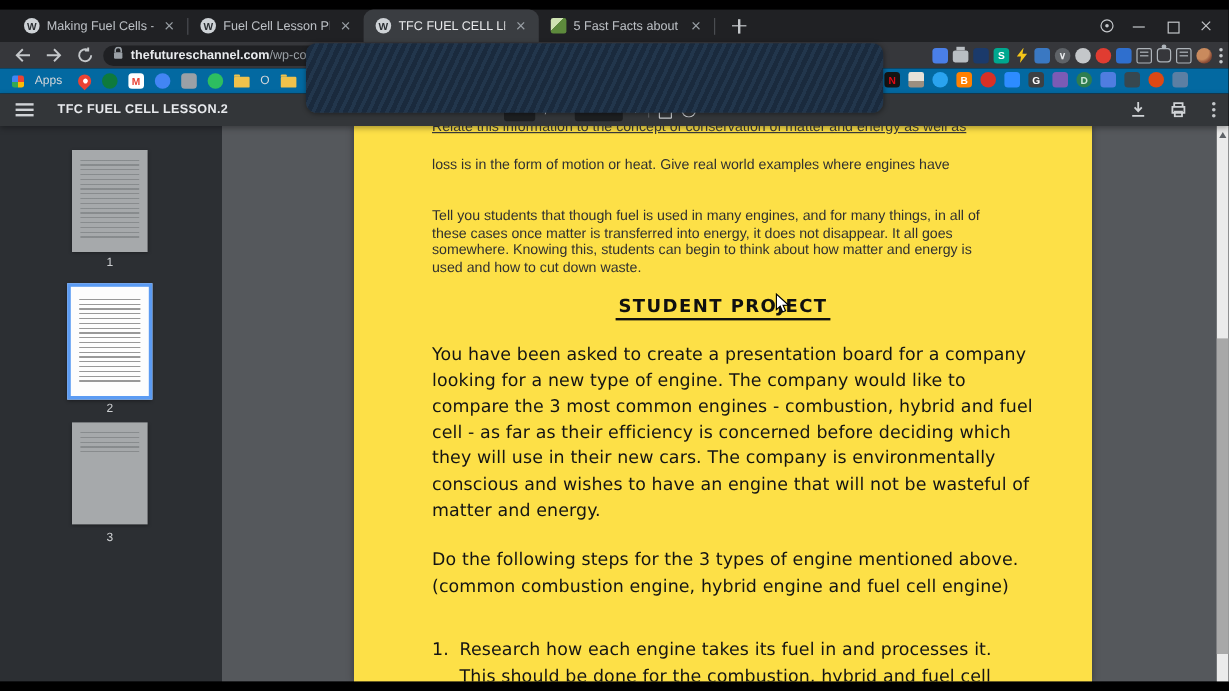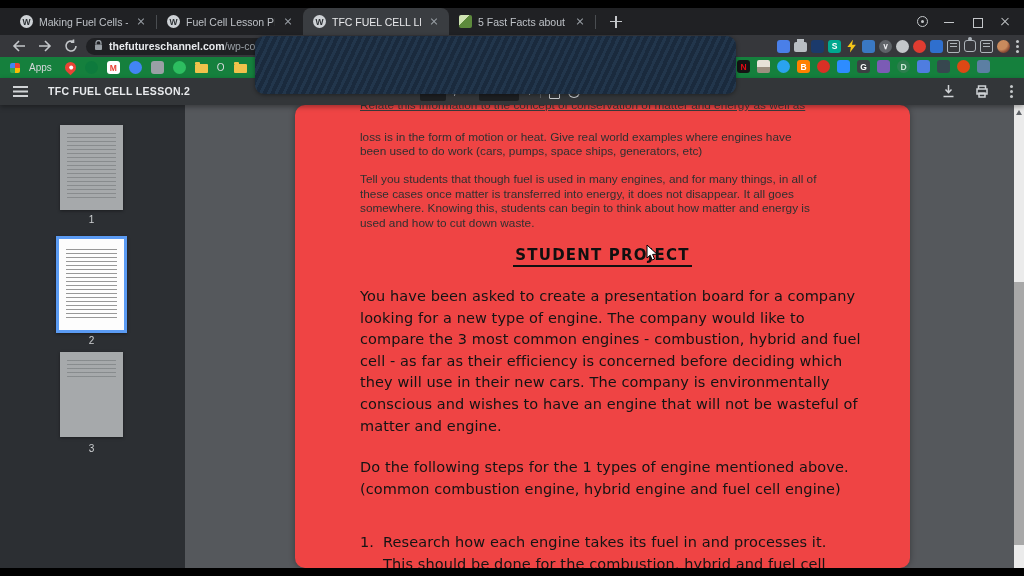--- a/index.html
+++ b/index.html
@@ -40,21 +40,21 @@
   .nav-icons { display:flex; align-items:center; gap:8px; padding-left:10px; }
   .nav-ic { width:18px; height:18px; display:flex; align-items:center; justify-content:center; }
   .nav-ic svg { stroke:#c4c7ca; fill:none; stroke-width:1.6; }
   .url-pill { position:absolute; left:86px; top:2.5px; width:604px; height:17px; border-radius:9px; background:#1f2023; display:flex; align-items:center; padding:0 8px; overflow:hidden; }
   .lock-ic { margin-right:6px; flex:none; }
   .url-domain { color:#e8eaed; font-size:10.5px; font-weight:bold; white-space:nowrap; }
   .url-path { color:#9aa0a6; font-size:10.5px; white-space:nowrap; }
   .ext-strip { position:absolute; right:4px; top:2px; height:18px; display:flex; align-items:center; gap:4px; }
 
   
-  .bookmarksbar { position:absolute; left:0; top:57px; width:1024px; height:21px; background:#15803d; display:flex; align-items:center; }
+  .bookmarksbar { position:absolute; left:0; top:57px; width:1024px; height:21px; background:#0369a1; display:flex; align-items:center; }
   .bm-left { display:flex; align-items:center; gap:9px; padding-left:10px; }
   .bm-right { position:absolute; right:34px; top:3px; display:flex; align-items:center; gap:7px; }
   .apps-grid { width:10px; height:10px; border-radius:2px; background:conic-gradient(#ea4335 0 25%, #fbbc04 0 50%, #34a853 0 75%, #4285f4 0); }
   .apps-label { color:#d5d7da; font-size:10px; margin-right:4px; }
 
   
   .fav { width:13px; height:13px; border-radius:3px; display:flex; align-items:center; justify-content:center; font-size:8.5px; font-weight:bold; flex:none; position:relative; }
   .fav.circ { border-radius:50%; }
   .fav.pin { width:11px; height:11px; border-radius:50% 50% 50% 0; transform:rotate(-45deg); }
   .fav.pin::after { content:""; position:absolute; left:3.5px; top:3.5px; width:4px; height:4px; border-radius:50%; background:#fff; }
@@ -97,21 +97,21 @@
   .content { position:absolute; left:0; top:105px; width:1024px; height:463px; }
   .sidebar { position:absolute; left:0; top:0; width:185px; height:463px; background:#2c2f33; }
   .thumb { position:absolute; background:#a6a9ab; box-shadow:0 1px 3px rgba(0,0,0,.4); }
   .thumb-lines { position:absolute; left:7px; right:7px; top:8px; bottom:10px;
     background:repeating-linear-gradient(#6f7375 0 1px, transparent 1px 4px); opacity:.55; }
   .thumb.t2 { background:#fdfdfd; border:3px solid #5b9bf3; }
   .thumb.t2 .thumb-lines { background:repeating-linear-gradient(#555 0 1px, transparent 1px 4px); opacity:.6; top:10px; }
   .thumb.t3 .thumb-lines { bottom:auto; height:18px; }
   .thumb-label { position:absolute; width:63px; text-align:center; color:#cfd1d3; font-size:10px; }
   .docarea { position:absolute; left:185px; top:0; width:839px; height:463px; background:#55585c; }
-  .page { position:absolute; left:110px; top:0; width:615px; height:463px; background:#ef4444; box-shadow:0 0 6px rgba(0,0,0,.35); overflow:hidden;border-radius:10px; }
+  .page { position:absolute; left:110px; top:0; width:615px; height:463px; background:#fde047; box-shadow:0 0 6px rgba(0,0,0,.35); overflow:hidden; }
 
   
   .scrollbar { position:absolute; right:0; top:0; width:10px; height:463px; background:#ebebeb; }
   .sb-up { position:absolute; left:2px; top:5px; width:0; height:0; border-left:3px solid transparent; border-right:3px solid transparent; border-bottom:5px solid #5f6368; }
   .sb-thumb { position:absolute; left:0; top:177px; width:10px; height:263px; background:#a8a8a8; }
 
   
   .doc-line { position:absolute; white-space:nowrap; color:#303030; font-size:11.8px; font-family:"Liberation Sans",sans-serif; }
   .clip-box { position:absolute; left:65px; top:0; height:8px; overflow:hidden; width:520px; }
   .clip-box .inner { margin-top:-7px; color:#3a3a3a; font-size:11.8px; white-space:nowrap; text-decoration:underline; }
@@ -300,40 +300,39 @@
     </div>
 
     <div class="docarea">
       <div class="page">
 
         <div class="clip-box">
           <div class="inner">Relate this information to the concept of conservation of matter and energy as well as</div>
         </div>
 
         <div class="doc-line" style="left:65px; top:24.6px;">loss is in the form of motion or heat. Give real world examples where engines have</div>
-        <div class="doc-line" style="left:65px; top:39.2px;">been used to do work (cars, pumps, space ships, generators, etc)</div>
 
         <div class="doc-line" style="left:65px; top:67px;">Tell you students that though fuel is used in many engines, and for many things, in all of</div>
         <div class="doc-line" style="left:65px; top:81.6px;">these cases once matter is transferred into energy, it does not disappear. It all goes</div>
         <div class="doc-line" style="left:65px; top:96.2px;">somewhere. Knowing this, students can begin to think about how matter and energy is</div>
         <div class="doc-line" style="left:65px; top:110.8px;">used and how to cut down waste.</div>
 
         <div class="doc-heading">
           <span>STUDENT PROJECT</span>
         </div>
 
         <div class="doc-line comic" style="left:65px; top:183px;">You have been asked to create a presentation board for a company</div>
         <div class="doc-line comic" style="left:65px; top:204.6px;">looking for a new type of engine. The company would like to</div>
         <div class="doc-line comic" style="left:65px; top:226.2px;">compare the 3 most common engines -  combustion, hybrid and fuel</div>
         <div class="doc-line comic" style="left:65px; top:247.8px;">cell - as far as their efficiency is concerned before deciding which</div>
         <div class="doc-line comic" style="left:65px; top:269.4px;">they will use in their new cars. The company is environmentally</div>
         <div class="doc-line comic" style="left:65px; top:291px;">conscious and wishes to have an engine that will not be wasteful of</div>
-        <div class="doc-line comic" style="left:65px; top:312.6px;">matter and engine.</div>
-
-        <div class="doc-line comic" style="left:65px; top:354px;">Do the following steps for the 1 types of engine mentioned above.</div>
+        <div class="doc-line comic" style="left:65px; top:312.6px;">matter and energy.</div>
+
+        <div class="doc-line comic" style="left:65px; top:354px;">Do the following steps for the 3 types of engine mentioned above.</div>
         <div class="doc-line comic" style="left:65px; top:375.6px;">(common combustion engine, hybrid engine and fuel cell engine)</div>
 
         <div class="list-row comic" style="top:419px;">
           <span class="list-marker">1.</span><span>Research how each engine takes its fuel in and processes it.</span>
         </div>
         <div class="list-row comic" style="top:440.6px; padding-left:23px;">
           <span>This should be done for the combustion, hybrid and fuel cell</span>
         </div>
       </div>
 

